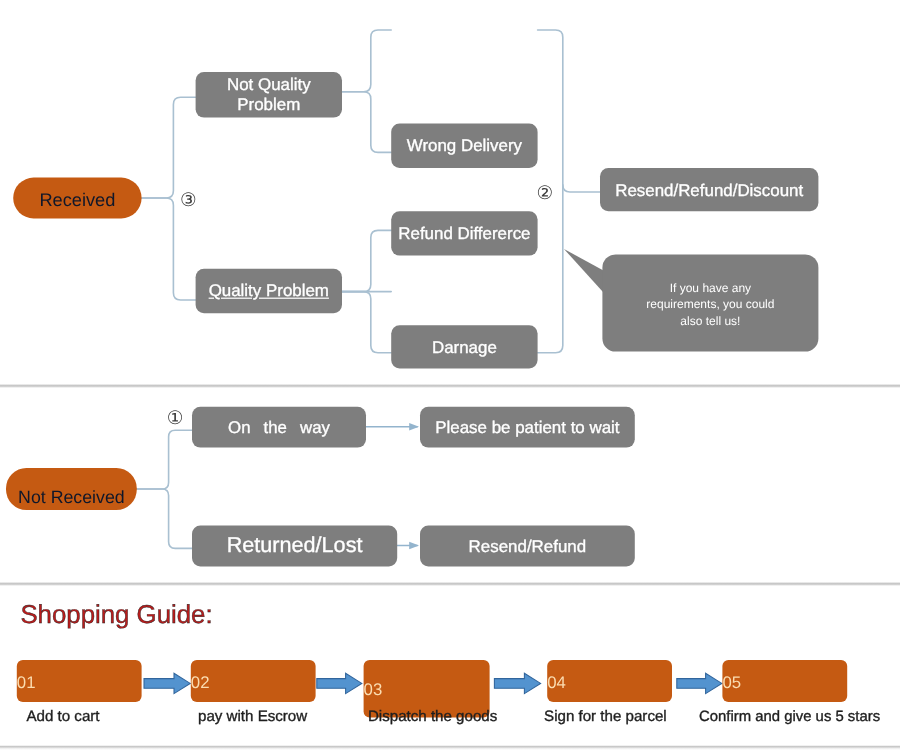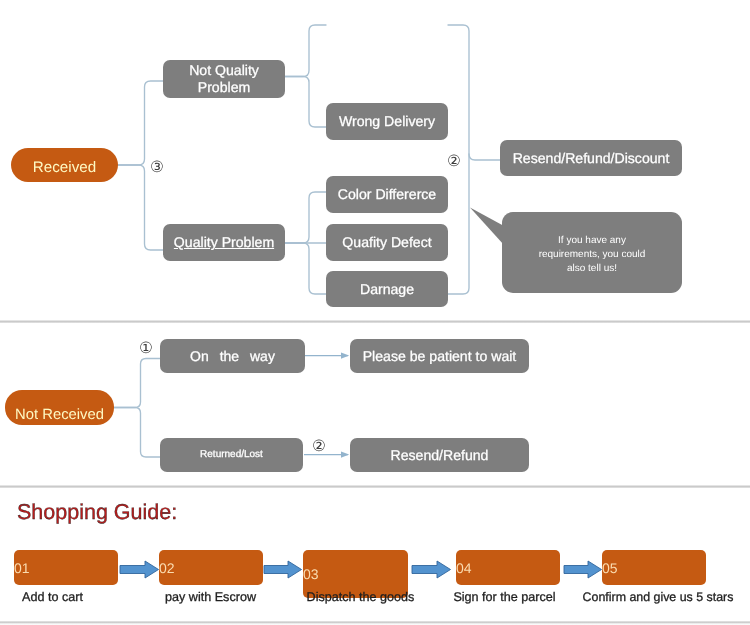--- a/index.html
+++ b/index.html
@@ -10,21 +10,21 @@
 
   .panel{position:absolute;left:0;width:750px;background:#ffffff;overflow:hidden;}
 
   .divider{position:absolute;left:0;width:750px;height:5px;
      background:linear-gradient(to bottom,#fdfdfd 0%,#c6c6c6 22%,#cfcfcf 40%,#ececec 62%,#f8f8f8 82%,#fefefe 100%);}
 
   .node{position:absolute;box-sizing:border-box;display:flex;align-items:center;
         justify-content:center;text-align:center;color:#ffffff;line-height:1.18;
         white-space:pre-line;}
   .gray{background:#7e7e7e;border-radius:7px;-webkit-text-stroke:0.28px #ffffff;}
-  .orange{background:#c55a12;border-radius:17px;color:#fef9c3;}
+  .orange{background:#c55a12;border-radius:17px;color:#0f172a;}
 
   svg.conn{position:absolute;left:0;top:0;overflow:visible;}
   .circnum{position:absolute;color:#3d3d3d;font-family:"DejaVu Sans",sans-serif;
            line-height:1;text-align:center;}
 
   .sg-title{position:absolute;color:#b91c1c;font-weight:normal;-webkit-text-stroke:0.35px #1c1c1c;
             font-family:"Liberation Sans",sans-serif;letter-spacing:0px;}
   .sg-box{position:absolute;box-sizing:border-box;background:#c55a12;border-radius:5px;
           display:flex;align-items:center;color:#fbdcb0;}
   .sg-cap{position:absolute;color:#1f1f1f;text-align:center;-webkit-text-stroke:0.3px #1f1f1f;}
@@ -59,23 +59,22 @@
     <div class="circnum" style="left:149px;top:160px;width:16px;font-size:15.5px;">③</div>
 
     <div class="node gray" style="left:163px;top:60px;width:122px;height:38px;font-size:14.1px;">Not Quality
 Problem</div>
 
     <div class="node gray" style="left:163px;top:224px;width:122px;height:37px;font-size:14.1px;text-decoration:underline;">Quality Problem</div>
 
 
     <div class="node gray" style="left:326px;top:103px;width:122px;height:37px;font-size:14.1px;">Wrong Delivery</div>
 
-    <div class="node gray" style="left:326px;top:176px;width:122px;height:37px;font-size:14.1px;">Color Differerce</div>
+    <div class="node gray" style="left:326px;top:176px;width:122px;height:37px;font-size:14.1px;">Refund Differerce</div>
 
-    <div class="node gray" style="left:326px;top:224px;width:122px;height:37px;font-size:14.1px;">Quafity Defect</div>
 
     <div class="node gray" style="left:326px;top:271px;width:122px;height:36px;font-size:14.1px;">Darnage</div>
 
     <div class="circnum" style="left:446px;top:154px;width:16px;font-size:15.5px;">②</div>
 
     <div class="node gray" style="left:500px;top:140px;width:182px;height:36px;font-size:14.1px;">Resend/Refund/Discount</div>
 
     <svg class="conn" width="750" height="320" viewBox="0 0 750 320">
       <path d="M470 207.5 L504 226 L504 245 Z" fill="#7e7e7e"></path>
       <rect x="502" y="212" width="180" height="81" rx="11" ry="11" fill="#7e7e7e"></rect>
@@ -104,21 +103,21 @@
     <div class="node orange" style="left:5px;top:67px;width:109px;height:35px;font-size:14.8px;padding-top:16px;box-sizing:border-box;">Not Received</div>
 
     <div class="circnum" style="left:138px;top:18px;width:16px;font-size:15.5px;">①</div>
 
     <div class="node gray" style="left:160px;top:16px;width:145px;height:34px;font-size:14px;">On  the  way</div>
 
     <div class="node gray" style="left:350px;top:16px;width:179px;height:34px;font-size:14.1px;">Please be patient to wait</div>
 
     <div class="circnum" style="left:311px;top:116px;width:16px;font-size:15.5px;">②</div>
 
-    <div class="node gray" style="left:160px;top:115px;width:143px;height:34px;font-size:10px;">Returned/Lost</div>
+    <div class="node gray" style="left:160px;top:115px;width:171px;height:34px;font-size:18px;">Returned/Lost</div>
 
     <div class="node gray" style="left:350px;top:115px;width:179px;height:34px;font-size:14.1px;">Resend/Refund</div>
   </div>
 
   <div class="divider" style="top:485px;"></div>
 
   <div class="panel" id="panel3" style="top:488px;height:137px;">
     <div class="sg-title" style="left:17px;top:12px;font-size:21.5px;">Shopping Guide:</div>
 
     <svg class="conn" width="750" height="137" viewBox="0 0 750 137">

